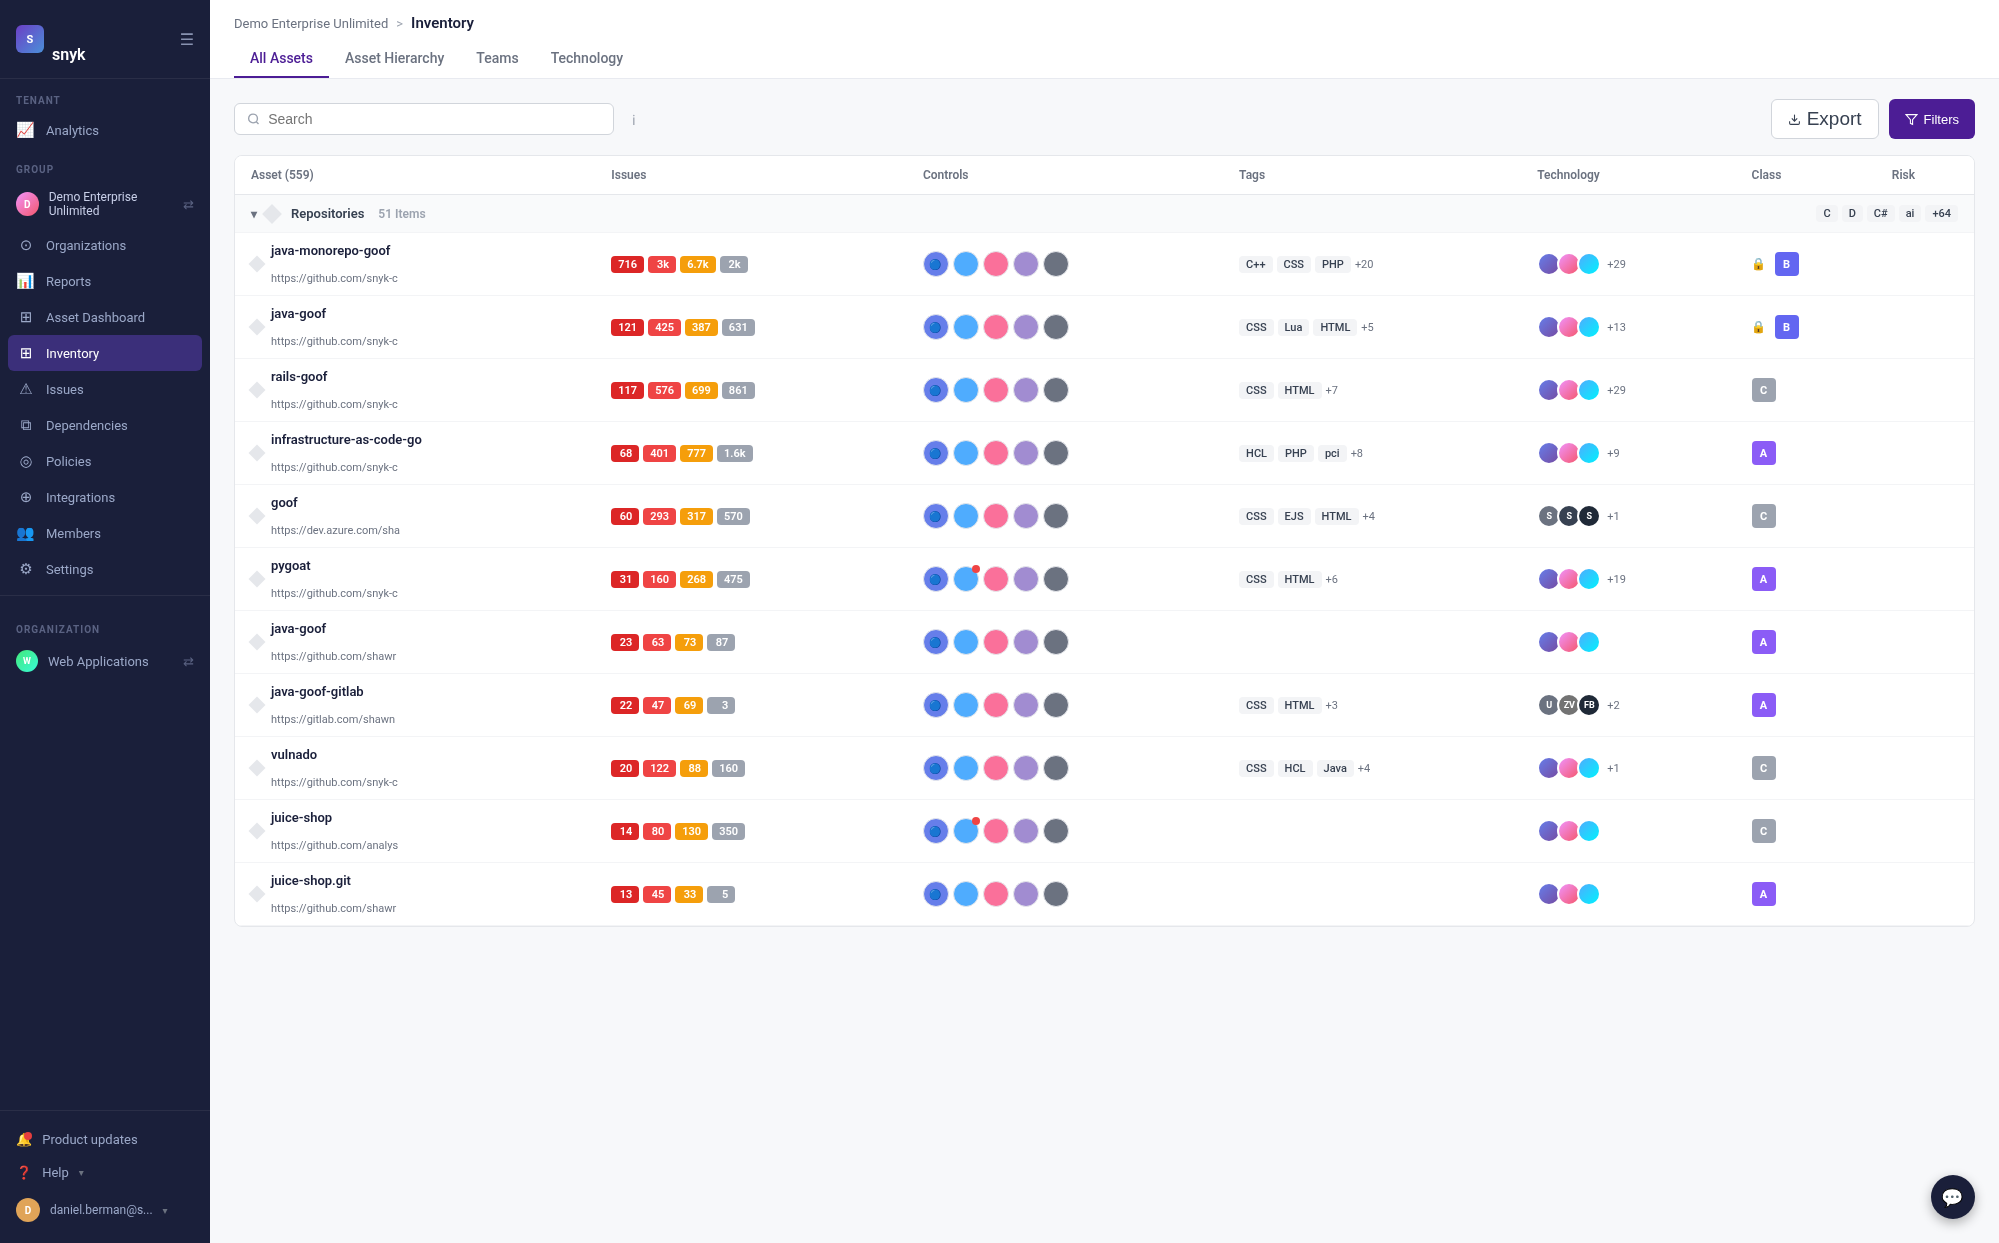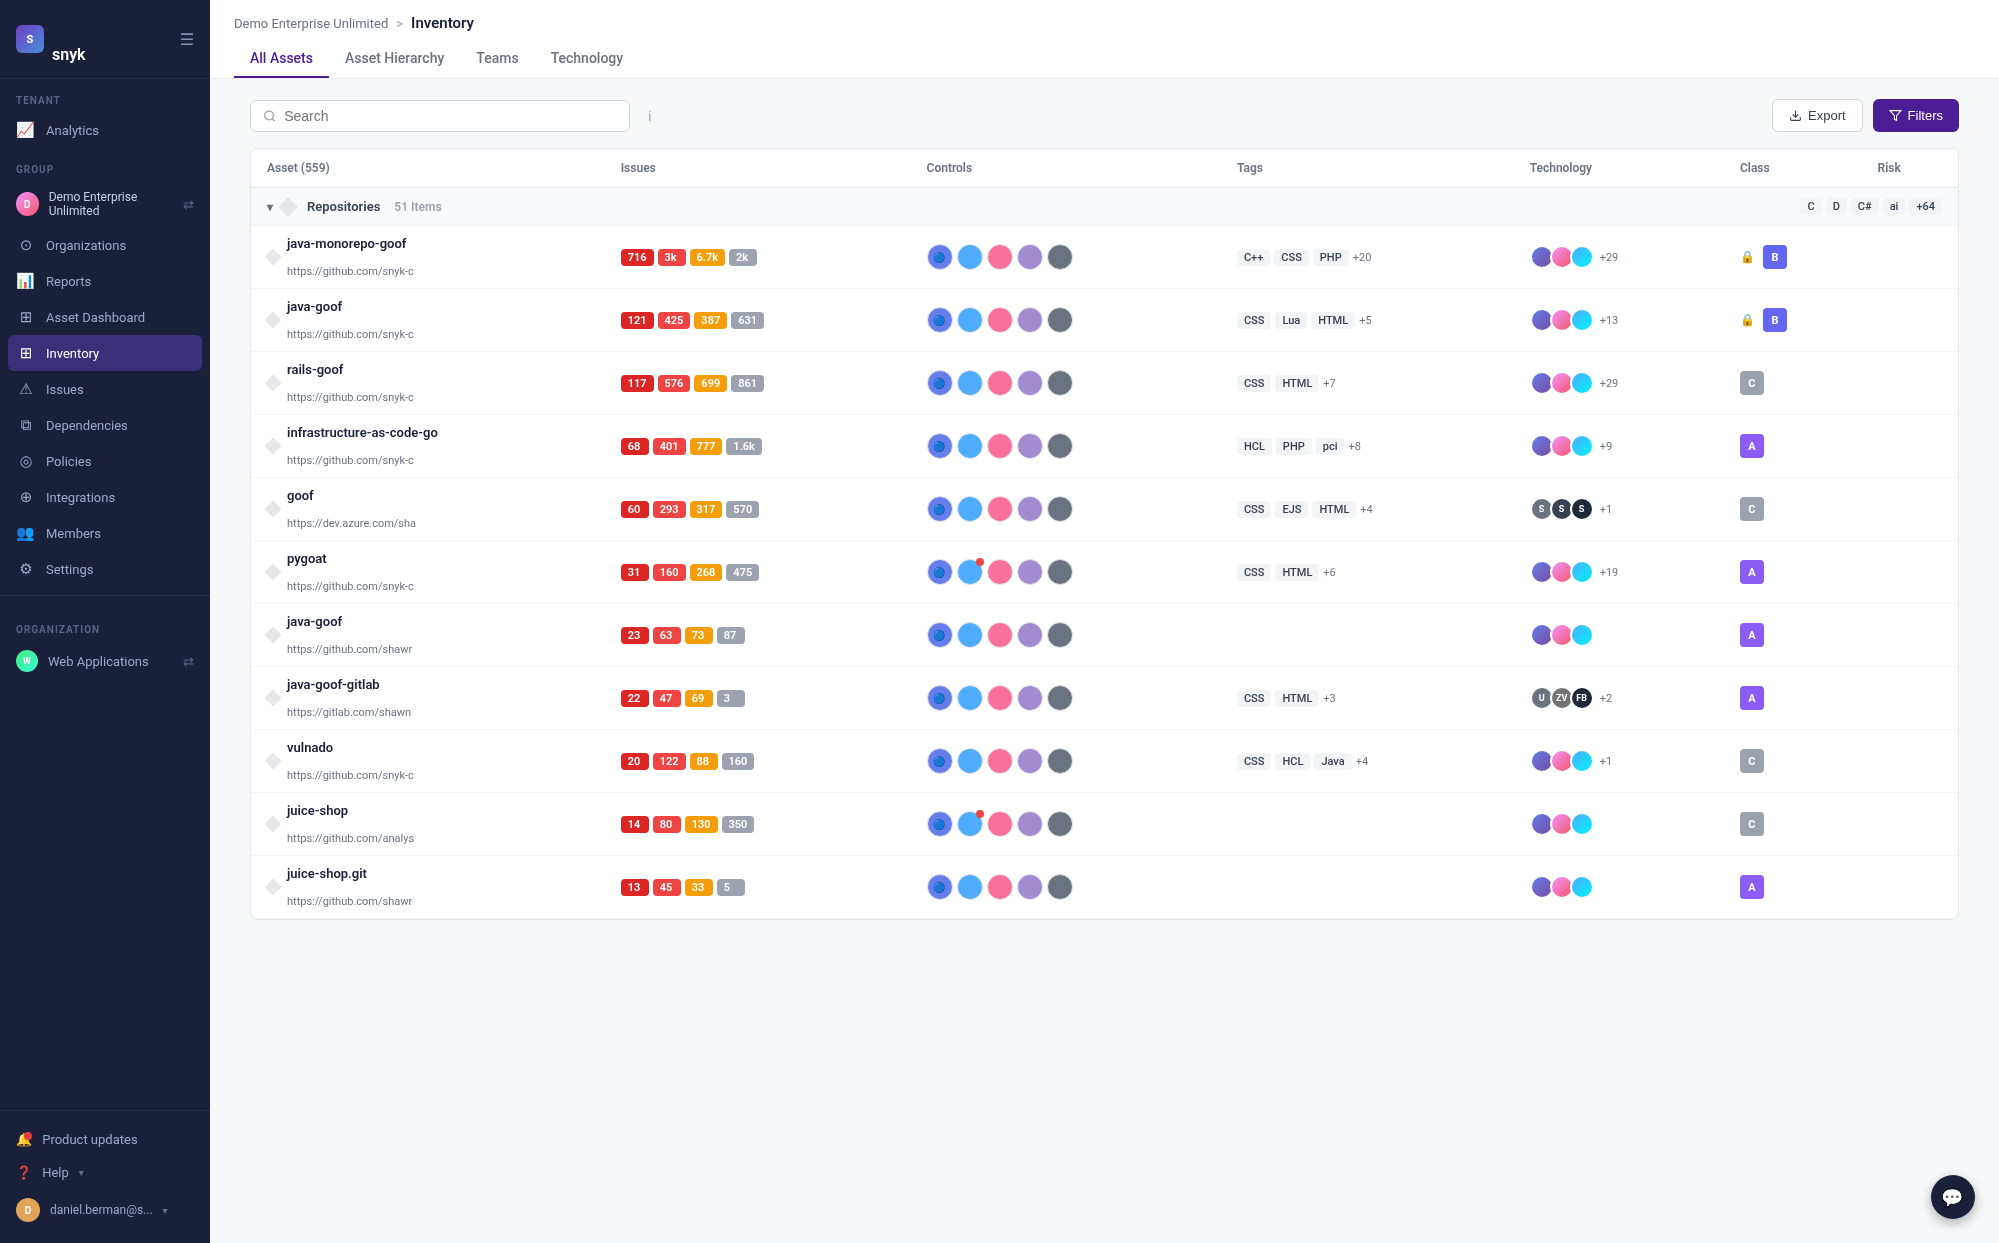--- a/index.html
+++ b/index.html
@@ -117,21 +117,21 @@
     .breadcrumb-current { color: #1a1f3a; font-weight: 600; font-size: 15px; }
 
     .tabs { display: flex; gap: 0; margin-top: 8px; }
     .tab {
       padding: 10px 16px; cursor: pointer; color: #6b7280;
       border-bottom: 2px solid transparent; font-size: 14px;
       font-weight: 500; transition: all 0.15s;
     }
     .tab.active { color: #4c1d95; border-bottom: 2px solid #4c1d95; }
 
-    .content-area { padding: 20px 40px; }
+    .content-area { padding: 20px 24px; }
 
     .toolbar {
       display: flex; align-items: center; justify-content: space-between;
       margin-bottom: 16px;
     }
     .search-bar {
       display: flex; align-items: center; gap: 8px;
       background: white; border: 1.5px solid #d1d5db;
       border-radius: 6px; padding: 7px 12px;
       width: 380px;
@@ -140,21 +140,21 @@
       border: none; outline: none; font-size: 14px; color: #374151;
       background: transparent; width: 100%;
     }
     .info-icon { color: #9ca3af; cursor: pointer; font-size: 14px; margin-left: 8px; }
 
     .toolbar-right { display: flex; gap: 10px; }
     .btn-export {
       display: flex; align-items: center; gap: 6px;
       padding: 8px 16px; border: 1.5px solid #d1d5db;
       background: white; border-radius: 6px; cursor: pointer;
-      font-size: 13px; color: #374151; font-weight: 500;
+      font-size: 19px; color: #374151; font-weight: 500;
     }
     .btn-filters {
       display: flex; align-items: center; gap: 6px;
       padding: 8px 16px; border: none;
       background: #4c1d95; border-radius: 6px; cursor: pointer;
       font-size: 13px; color: white; font-weight: 500;
     }
 
     
     .table-container { background: white; border-radius: 8px; border: 1px solid #e5e7eb; overflow: hidden; }
@@ -174,21 +174,21 @@
 
     .asset-name { font-weight: 600; color: #1a1f3a; font-size: 13px; }
     .asset-url { color: #6b7280; font-size: 11px; margin-top: 14px; }
     .asset-cell { display: flex; align-items: center; gap: 8px; }
 
     
     .issue-badges { display: flex; gap: 4px; align-items: center; flex-wrap: wrap; }
     .badge {
       padding: 2px 7px; border-radius: 4px;
       font-size: 11px; font-weight: 600;
-      min-width: 28px; text-align: left;
+      min-width: 28px; text-align: right;
     }
     .badge-critical { background: #dc2626; color: white; }
     .badge-high { background: #ef4444; color: white; }
     .badge-medium { background: #f59e0b; color: white; }
     .badge-low { background: #9ca3af; color: white; }
 
     
     .controls-group { display: flex; gap: 4px; flex-wrap: wrap; }
     .ctrl-avatar {
       width: 26px; height: 26px; border-radius: 50%;

